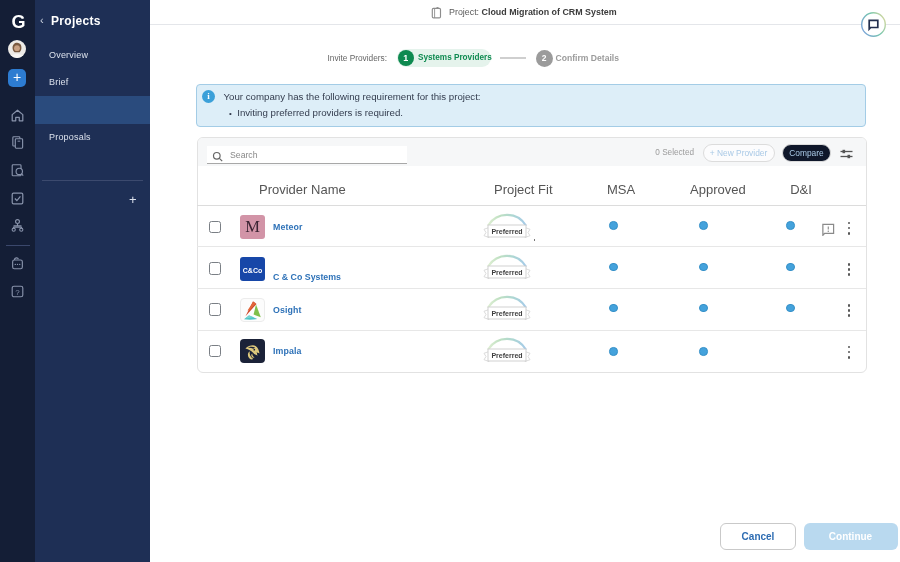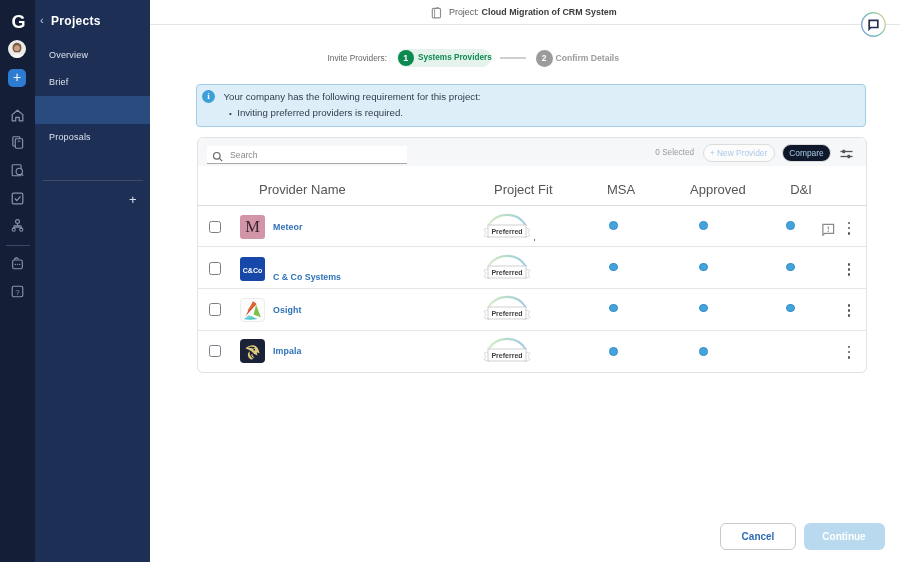--- a/index.html
+++ b/index.html
@@ -206,21 +206,21 @@
   </svg></div>
   <div class="abs dot" style="left:609px; top:347px;"></div>
   <div class="abs dot" style="left:699.3px; top:347px;"></div>
   <div class="abs" style="left:847.5px; top:345.6px;">
     <div style="width:2.7px;height:2.7px;border-radius:50%;background:#565656;"></div>
     <div style="width:2.7px;height:2.7px;border-radius:50%;background:#565656;margin-top:2.5px;"></div>
     <div style="width:2.7px;height:2.7px;border-radius:50%;background:#565656;margin-top:2.5px;"></div>
   </div>
 
   <div class="abs" style="left:720px; top:522.5px; width:76px; height:27px; border:1px solid #c9c9c9; border-radius:6px; background:#fff; color:#2d6cb2; font-size:10px; font-weight:bold; text-align:center; line-height:25px;">Cancel</div>
-  <div class="abs" style="left:803.5px; top:522.5px; width:81px; height:27px; border-radius:6px; background:#b9d9ef; color:#fff; font-size:10px; font-weight:bold; text-align:center; line-height:27px;">Continue</div>
+  <div class="abs" style="left:803.5px; top:522.5px; width:94px; height:27px; border-radius:6px; background:#b9d9ef; color:#fff; font-size:10px; font-weight:bold; text-align:center; line-height:27px;">Continue</div>
 
   <div class="abs" id="rail"></div>
   <div class="abs" id="panel"></div>
   <div class="abs glogo">G</div>
 
   <div class="abs" style="left:8px; top:40px;">
     <svg width="18" height="18" viewBox="0 0 18 18">
       <defs>
           <clipPath id="avc">
             <circle cx="9" cy="9" r="9"></circle>

